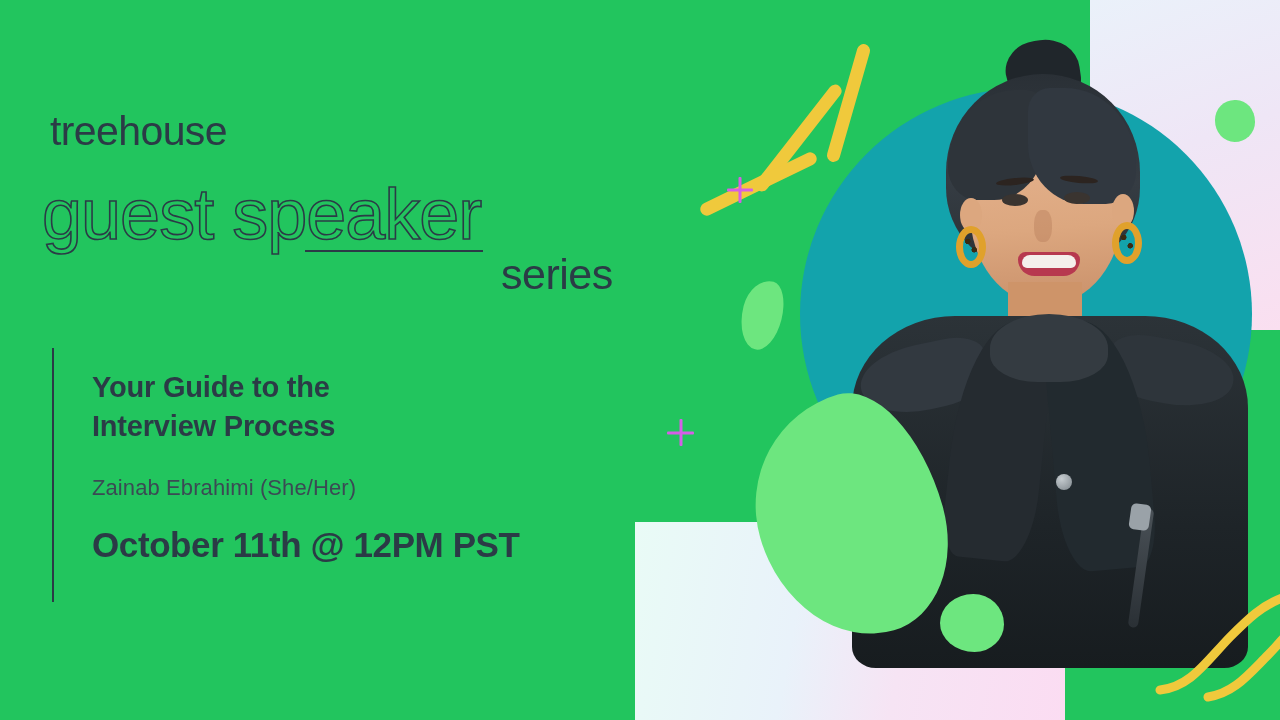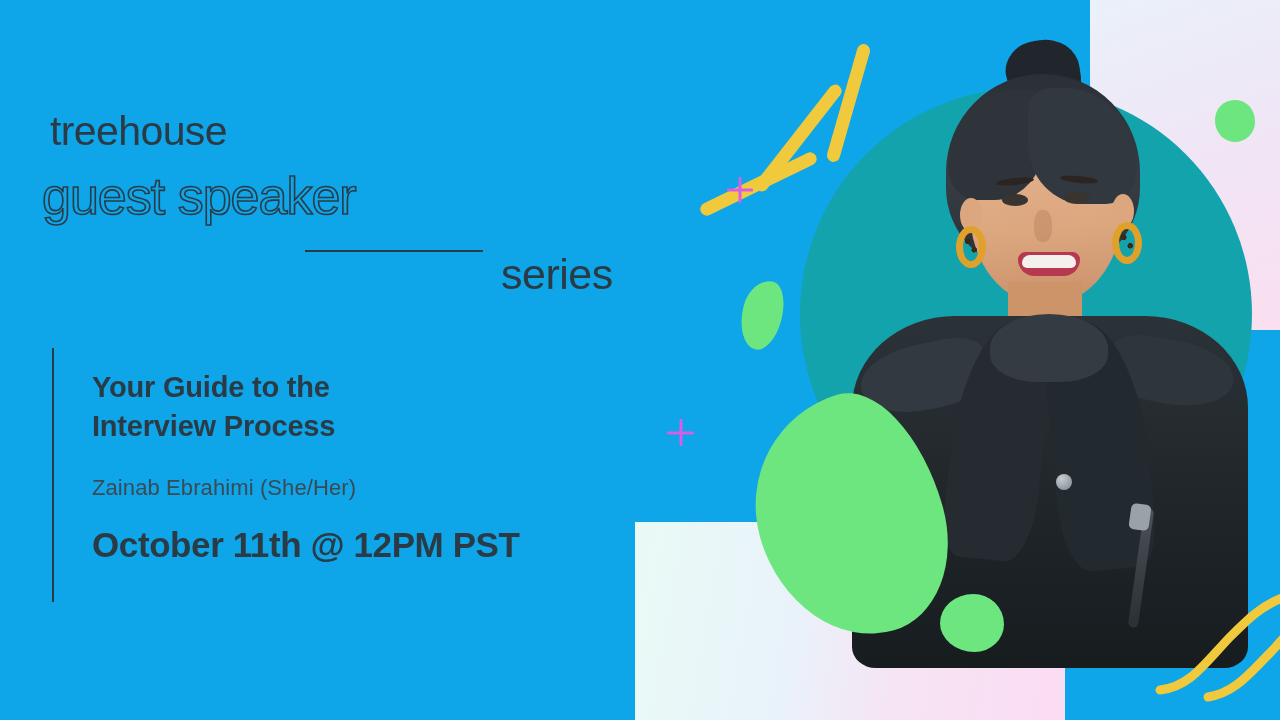--- a/index.html
+++ b/index.html
@@ -6,21 +6,21 @@
   * { margin:0; padding:0; box-sizing:border-box; }
   html, body {
     width:1280px; height:720px;
     background:#ffffff;
     font-family:"Liberation Sans", sans-serif;
     overflow:hidden;
   }
   .stage {
     position:relative;
     width:1280px; height:720px;
-    background:#0ea5e9;
+    background:#22c55e;
     overflow:hidden;
   }
 
   
   .panel-tr {
     position:absolute;
     left:1090px; top:0; width:190px; height:330px;
     background:linear-gradient(160deg,#EAF1FA 0%,#EFE6F6 45%,#FADFF0 100%);
   }
   .panel-bl {
@@ -211,22 +211,22 @@
   .plus.p1 { left:727px; top:177px; width:26px; height:26px; }
   .plus.p2 { left:667px; top:419px; width:27px; height:27px; }
 
   
   .brand {
     position:absolute; left:50px; top:108px;
     font-size:41px; font-weight:400; letter-spacing:-0.6px;
     color:#2B3B46;
   }
   .headline-outline {
-    position:absolute; left:42px; top:170px;
-    font-size:52px; font-weight:400; letter-spacing:-1px;
+    position:absolute; left:42px; top:178px;
+    font-size:72px; font-weight:400; letter-spacing:-1px;
     color:transparent;
     -webkit-text-stroke:1.6px #2B3B46;
     line-height:1.02;
   }
   .series-row {
     position:absolute; left:305px; top:250px;
     width:320px; height:60px;
     display:flex; align-items:flex-start; gap:18px;
   }
   .series-rule {

